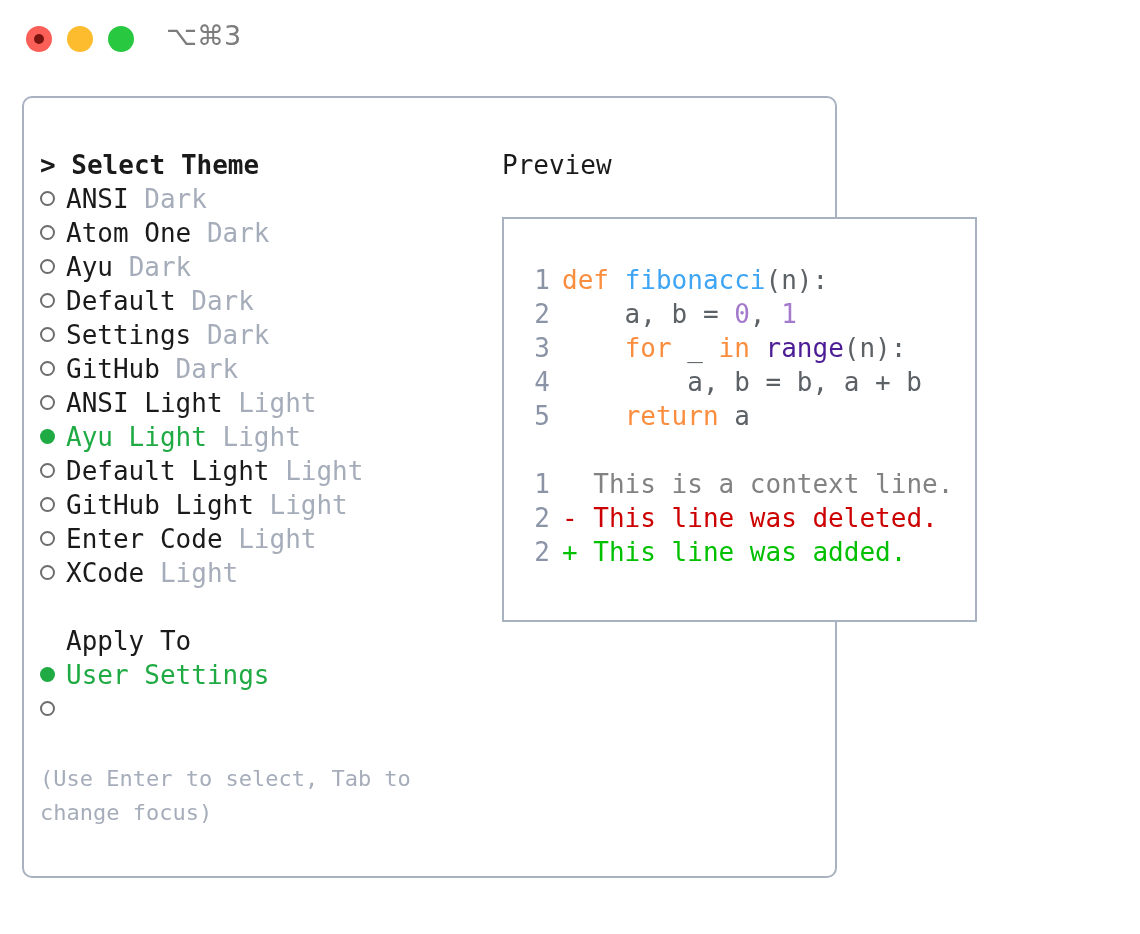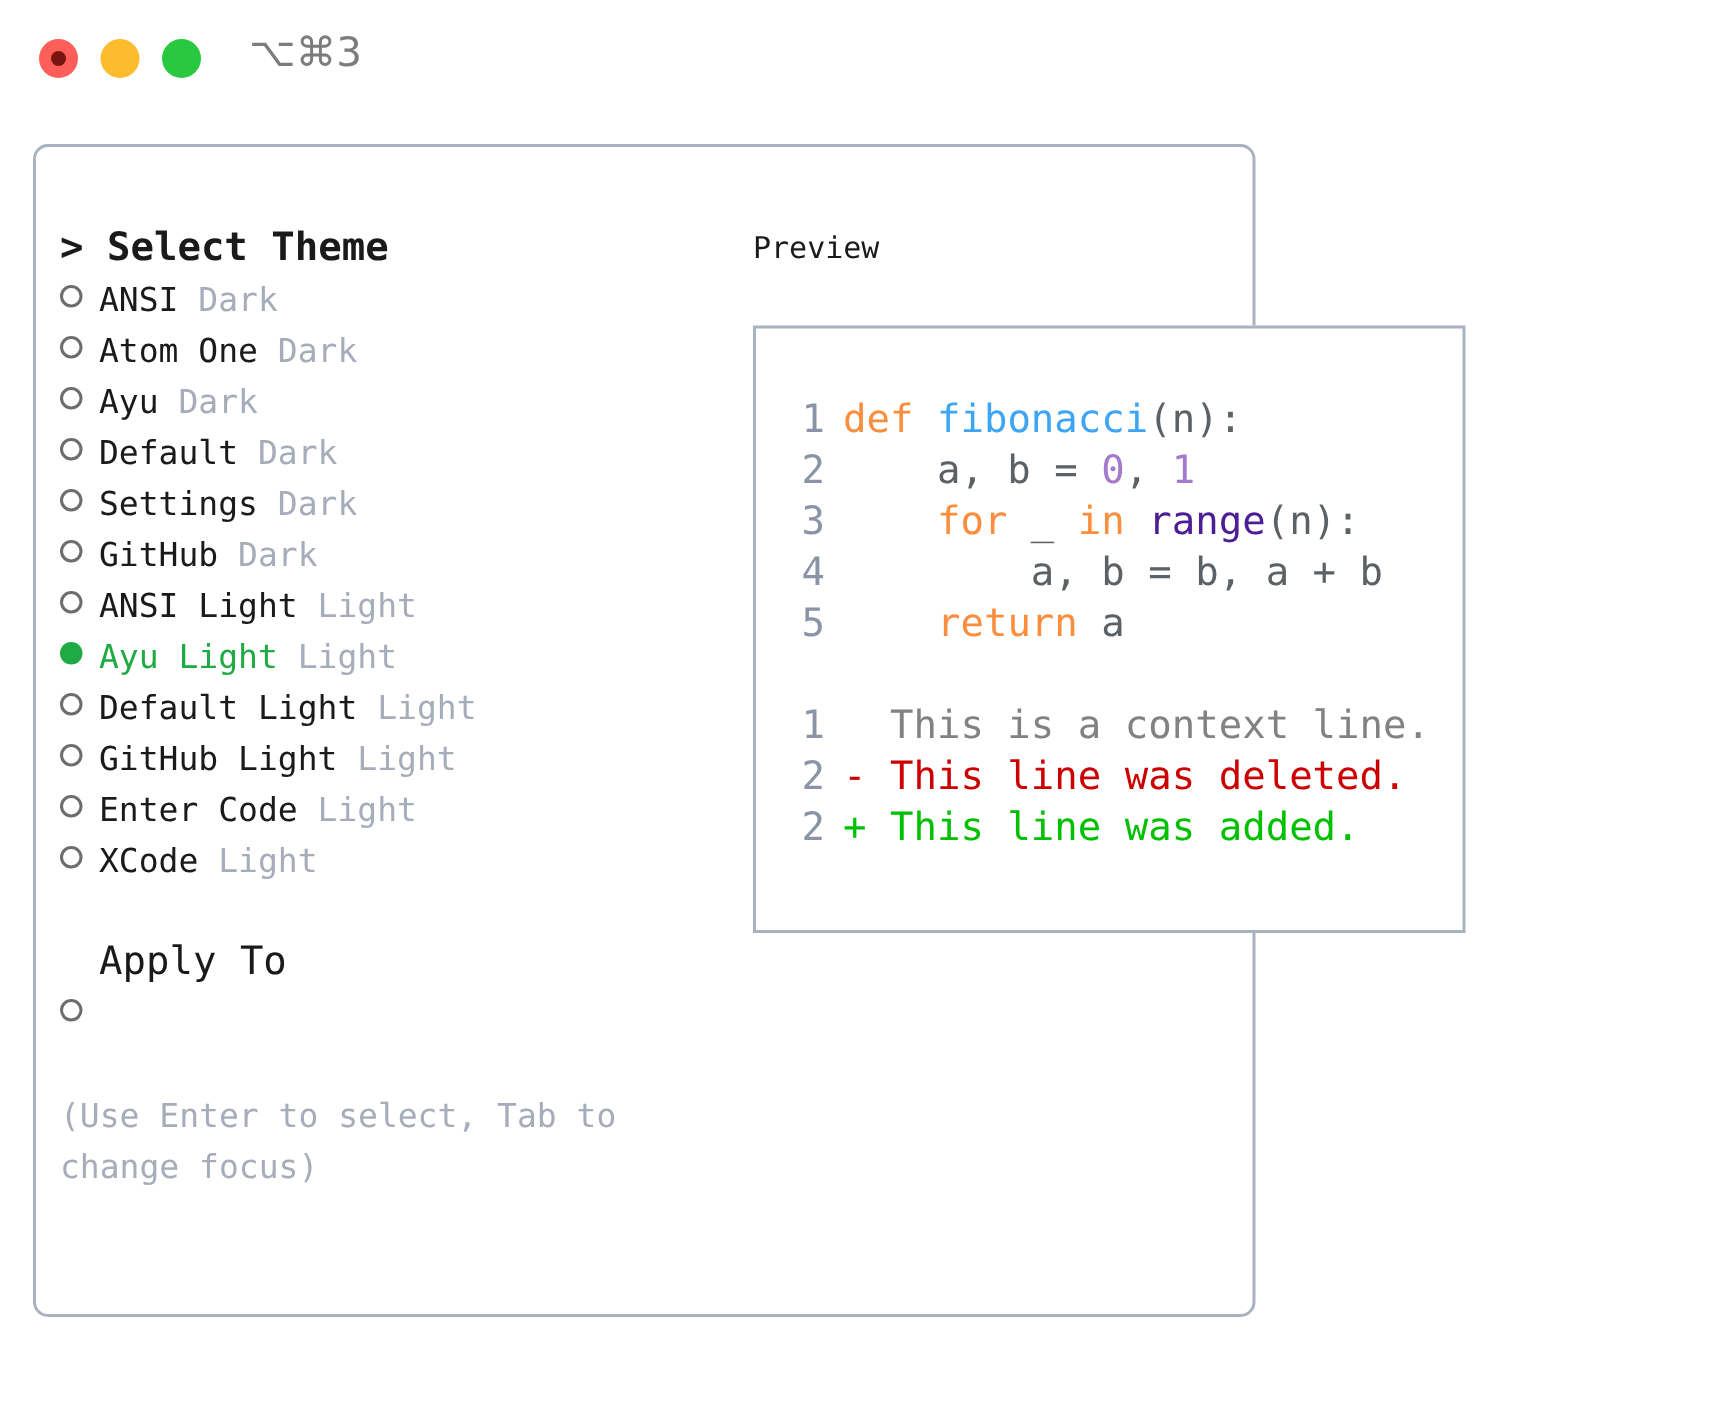--- a/index.html
+++ b/index.html
@@ -95,21 +95,21 @@
     line-height: 34px;
     color: #1a1a1a;
     white-space: pre;
   }
   .section-head.bold { font-weight: bold; }
 
   .opt-row {
     display: flex;
     align-items: baseline;
     height: 34px;
-    font-size: 22px;
+    font-size: 26px;
     line-height: 34px;
     white-space: pre;
   }
   .bullet {
     display: inline-block;
     width: 26px;
     flex: 0 0 26px;
     text-align: left;
     font-size: 26px;
     line-height: 34px;
@@ -146,21 +146,21 @@
   }
 
   
   .right-col {
     position: absolute;
     left: 478px;
     top: 50px;
     width: 490px;
   }
   .preview-title {
-    font-size: 20px;
+    font-size: 26px;
     line-height: 34px;
     color: #1a1a1a;
     white-space: pre;
   }
 
   .preview-box {
     margin-top: 35px;
     width: 475px;
     height: 405px;
     border: 2px solid #a9b2c1;
@@ -227,20 +227,21 @@
           <div class="opt-row"><span class="bullet"><span class="bullet-glyph off"></span></span><span class="opt-label">Default Light</span><span> </span><span class="opt-tag">Light</span></div>
           <div class="opt-row"><span class="bullet"><span class="bullet-glyph off"></span></span><span class="opt-label">GitHub Light</span><span> </span><span class="opt-tag">Light</span></div>
           <div class="opt-row"><span class="bullet"><span class="bullet-glyph off"></span></span><span class="opt-label">Enter Code</span><span> </span><span class="opt-tag">Light</span></div>
           <div class="opt-row"><span class="bullet"><span class="bullet-glyph off"></span></span><span class="opt-label">XCode</span><span> </span><span class="opt-tag">Light</span></div>
         </div>
 
       <div class="spacer-row"></div>
 
       <div class="section-head" style="padding-left:26px">Apply To</div>
       <div id="apply-list">
+          <div class="opt-row"><span class="bullet"><span class="bullet-glyph on"></span></span><span class="opt-label sel">User Settings</span></div>
           <div class="opt-row"><span class="bullet"><span class="bullet-glyph off"></span></span></div>
         </div>
 
       <div class="hint">(Use Enter to select, Tab to change focus)</div>
     </div>
 
     <div class="right-col">
       <div class="preview-title">Preview</div>
       <div class="preview-box">
         <div class="code" id="code-area"><div class="code-line"><span class="ln">1</span><span class="gap"></span><span class="t-kw">def</span><span class="t-punc"> </span><span class="t-fn">fibonacci</span><span class="t-punc">(n):</span></div><div class="code-line"><span class="ln">2</span><span class="gap"></span><span class="t-var">    a, b = </span><span class="t-num">0</span><span class="t-punc">, </span><span class="t-num">1</span></div><div class="code-line"><span class="ln">3</span><span class="gap"></span><span class="t-punc">    </span><span class="t-kw">for</span><span class="t-var"> _ </span><span class="t-kw">in</span><span class="t-punc"> </span><span class="t-bi">range</span><span class="t-punc">(n):</span></div><div class="code-line"><span class="ln">4</span><span class="gap"></span><span class="t-var">        a, b = b, a + b</span></div><div class="code-line"><span class="ln">5</span><span class="gap"></span><span class="t-punc">    </span><span class="t-kw">return</span><span class="t-var"> a</span></div><div class="code-line"> </div><div class="code-line"><span class="ln">1</span><span class="gap"></span><span class="d-ctx"> </span><span> </span><span class="d-ctx">This is a context line.</span></div><div class="code-line"><span class="ln">2</span><span class="gap"></span><span class="d-del">-</span><span> </span><span class="d-del">This line was deleted.</span></div><div class="code-line"><span class="ln">2</span><span class="gap"></span><span class="d-add">+</span><span> </span><span class="d-add">This line was added.</span></div></div>

